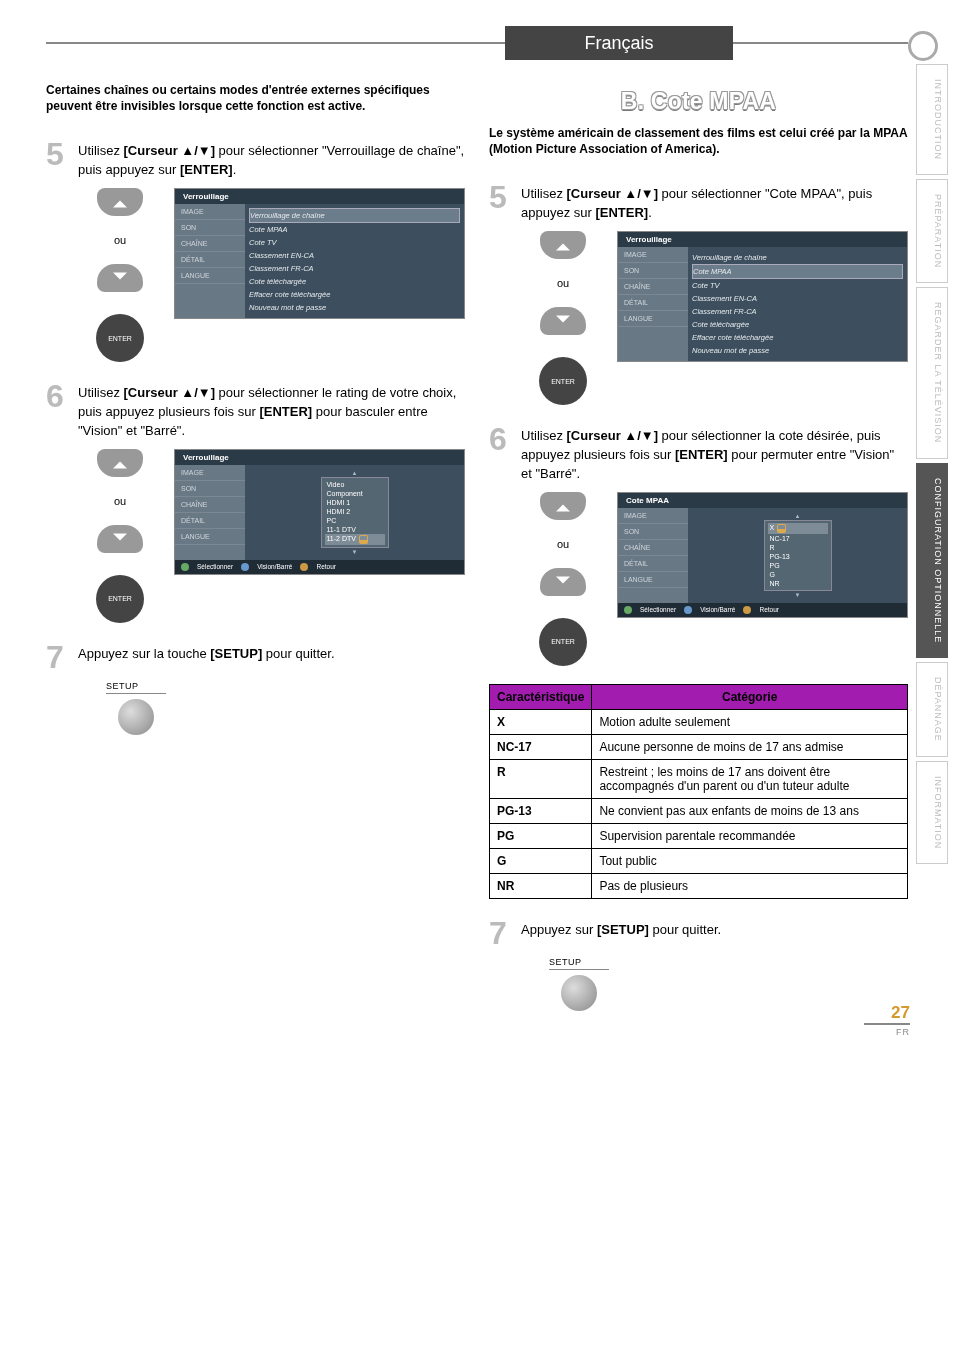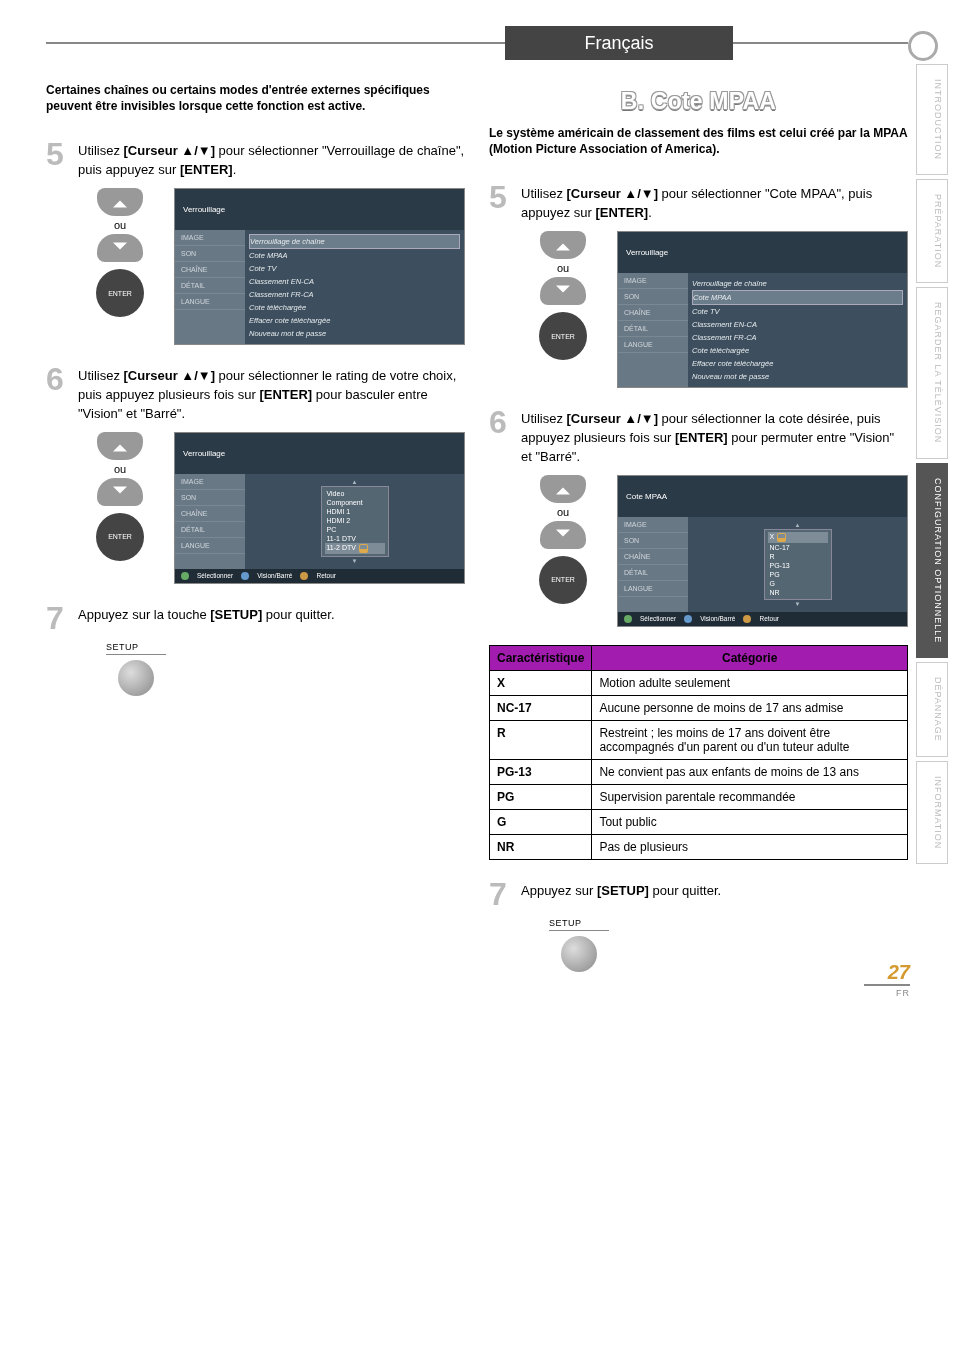--- a/index.html
+++ b/index.html
@@ -32,36 +32,36 @@
   .intro { font-size:12px; font-weight:700; line-height:1.35; margin-bottom:24px;}
 
   
   .step { display:flex; align-items:flex-start; gap:8px; margin-bottom:8px;}
   .step-num { font-size:32px; font-weight:700; color:#bbb; line-height:1; width:24px; flex-shrink:0;}
   .step-text { font-size:13px; line-height:1.45; padding-top:4px;}
   .step-text b { font-weight:700;}
 
   
   .gfx-row { display:flex; align-items:flex-start; gap:8px; margin:6px 0 18px 28px;}
-  .remote { width:92px; display:flex; flex-direction:column; align-items:center; gap:3px;}
+  .remote { width:92px; display:flex; flex-direction:column; align-items:center; gap:18px;}
   .arrow-btn { width:46px; height:28px; background:#999; border-radius:8px 8px 18px 18px; position:relative;}
   .arrow-btn.up::after{content:""; position:absolute; left:50%; top:50%; transform:translate(-50%,-60%);
     border:7px solid transparent; border-bottom-color:#fff;}
   .arrow-btn.down{ border-radius:18px 18px 8px 8px;}
   .arrow-btn.down::after{content:""; position:absolute; left:50%; top:50%; transform:translate(-50%,-40%);
     border:7px solid transparent; border-top-color:#fff;}
   .ou-label{ font-size:11px;}
   .circle-btn{ width:42px; height:42px; border-radius:50%; background:#bbb; display:flex;
     align-items:center; justify-content:center; font-size:7px; color:#fff; margin-top:4px;}
   .circle-btn.dark{ background:#444; width:48px; height:48px;}
 
   
   .osd { flex:1; font-size:8px; color:#fff; }
   .osd-outer{ border:1px solid #888; background:#5a6a78; padding:0; }
-  .osd-title{ background:#2b3a47; padding:16px 8px; font-weight:400; font-size:8px;}
+  .osd-title{ background:#2b3a47; padding:3px 8px; font-weight:700; font-size:8px;}
   .osd-body{ display:flex;}
   .osd-left{ width:70px; background:#697885; }
   .osd-left div{ padding:4px 6px; border-bottom:1px solid #7a8894; font-size:7px; color:#cfd6dc;}
   .osd-right{ flex:1; background:#3d4f5e; padding:4px;}
   .osd-right .orow{ padding:2px 0; font-size:7.5px; color:#e5e9ec;font-style:italic;}
   .osd-right .orow.sel{ background:#6b7c8a; border:1px solid #aab; }
   .osd-right .panel{ background:#556673; border:1px solid #889; padding:2px 3px; margin:0 auto; width:68px;}
   .osd-right .panel .prow{ padding:1px 2px; font-size:7px;}
   .osd-right .panel .prow.hl{ background:#7e8c97;}
   .osd-right .updn{ text-align:center; color:#aeb8c0; font-size:6px; padding:1px 0;}
@@ -78,21 +78,21 @@
     background:radial-gradient(circle at 35% 35%, #ddd, #888); margin:0 auto;}
 
   
   table.rating { width:100%; border-collapse:collapse; margin:10px 0 18px 0; font-size:12px;}
   table.rating th, table.rating td{ border:1px solid #000; padding:5px 7px; text-align:left; vertical-align:top;}
   table.rating th{ font-weight:700; text-align:center; background:#a21caf;}
   table.rating td.k{ font-weight:700; white-space:nowrap;}
 
   
   .pagenum-box{ position:absolute; right:44px; bottom:14px; text-align:right;}
-  .pagenum{ font-size:20px; font-weight:700; color:#d59a2f;font-style:italic;}
+  .pagenum{ font-size:17px; font-weight:700; color:#d59a2f;}
   .pnum-rule{ width:46px; height:2px; background:#888; margin-left:auto;}
   .pnum-fr{ font-size:9px; color:#888; letter-spacing:1px; margin-top:2px;}
 </style>
 </head>
 <body>
 
 <div class="page">
 
   <div class="topbar">
     <div class="top-rule"></div>

